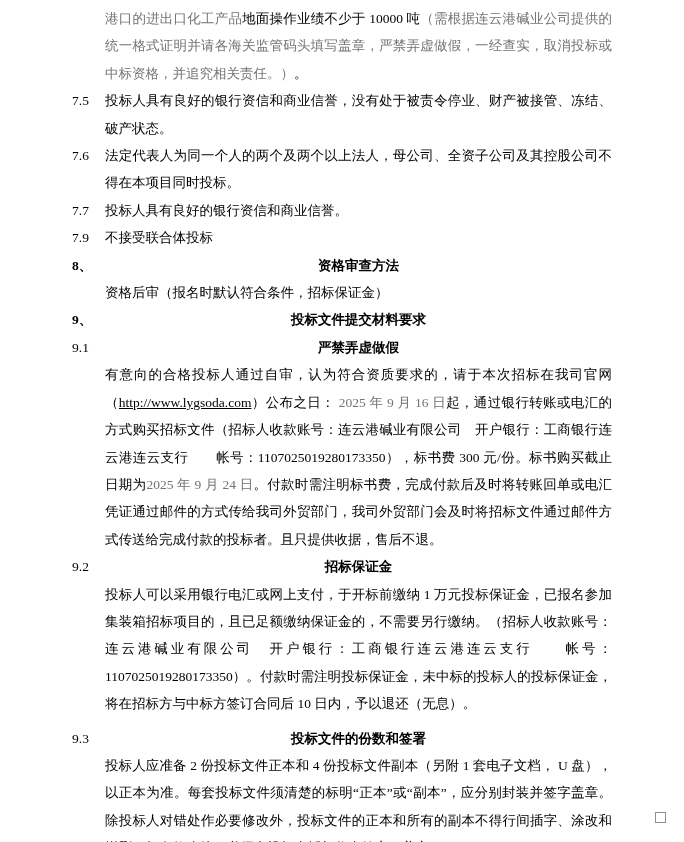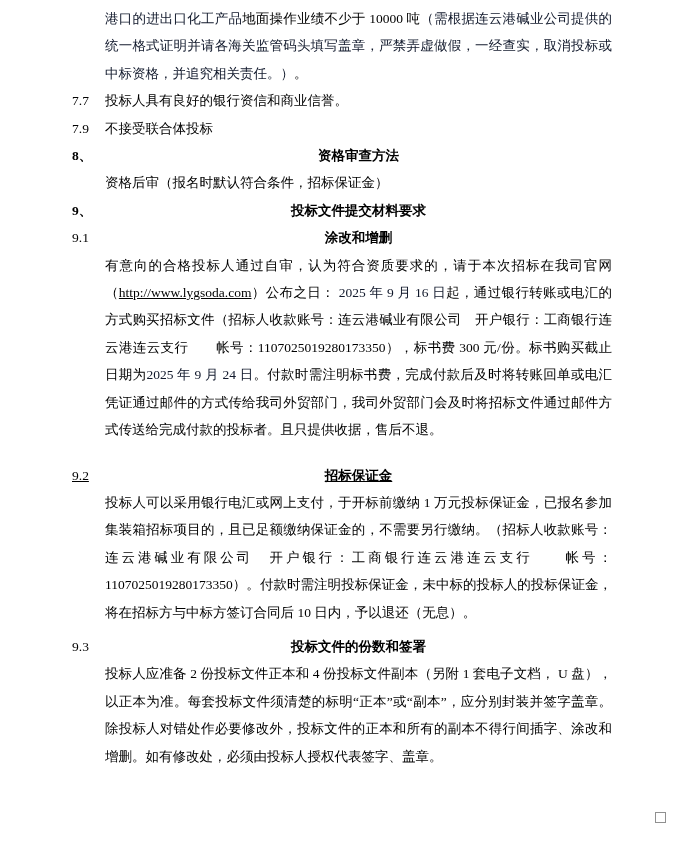--- a/index.html
+++ b/index.html
@@ -33,42 +33,50 @@
     flex: 1 1 auto;
     text-align: justify;
   }
   .heading .body {
     font-weight: bold;
     text-align: center;
   }
   .num.bold-num {
     font-weight: bold;
   }
-  .gap-sm { margin-top: 18px; text-decoration: underline; }
+  .gap-sm { margin-top: 0; }
   .gap-md { margin-top: 7px; }
-  .red { color: #0f172a; }
+  .red { color: #737373; }
   .underline { text-decoration: underline; }
   .anchor-mark {
     position: absolute;
     left: 655px;
     top: 812px;
     width: 9px;
     height: 9px;
     border: 1px solid #909090;
     background: #ffffff;
   }
 </style>
 </head>
 <body>
 
 <div class="page">
   <div class="content">
       <div class="item para">
     <span class="num"></span>
     <span class="body"><span class="red">港口的进出口化工产品</span><span>地面操作业绩不少于 10000 吨</span><span class="red">（需根据连云港碱业公司提供的统一格式证明并请各海关监管码头填写盖章，严禁弄虚做假，一经查实，取消投标或中标资格，并追究相关责任。）</span><span>。</span></span>
+  </div>
+      <div class="item para">
+    <span class="num">7.5</span>
+    <span class="body"><span>投标人具有良好的银行资信和商业信誉，没有处于被责令停业、财产被接管、冻结、破产状态。</span></span>
+  </div>
+      <div class="item para">
+    <span class="num">7.6</span>
+    <span class="body"><span>法定代表人为同一个人的两个及两个以上法人，母公司、全资子公司及其控股公司不得在本项目同时投标。</span></span>
   </div>
       <div class="item para">
     <span class="num">7.7</span>
     <span class="body"><span>投标人具有良好的银行资信和商业信誉。</span></span>
   </div>
       <div class="item para">
     <span class="num">7.9</span>
     <span class="body"><span>不接受联合体投标</span></span>
   </div>
       <div class="item heading">
@@ -78,21 +86,21 @@
       <div class="item para">
     <span class="num"></span>
     <span class="body"><span>资格后审（报名时默认符合条件，招标保证金）</span></span>
   </div>
       <div class="item heading">
     <span class="num bold-num">9、</span>
     <span class="body"><span>投标文件提交材料要求</span></span>
   </div>
       <div class="item heading">
     <span class="num">9.1</span>
-    <span class="body"><span>涂改和增删</span></span>
+    <span class="body"><span>严禁弄虚做假</span></span>
   </div>
       <div class="item para">
     <span class="num"></span>
     <span class="body"><span>有意向的合格投标人通过自审，认为符合资质要求的，请于本次招标在我司官网（</span><span class="underline">http://www.lygsoda.com</span><span>）公布之日：  </span><span class="red">2025 年 9 月 16 日</span><span>起，通过银行转账或电汇的方式购买招标文件（招标人收款账号：连云港碱业有限公司　开户银行：工商银行连云港连云支行　　帐号：1107025019280173350），标书费 300 元/份。标书购买截止日期为</span><span class="red">2025 年 9 月 24 日</span><span>。付款时需注明标书费，完成付款后及时将转账回单或电汇凭证通过邮件的方式传给我司外贸部门，我司外贸部门会及时将招标文件通过邮件方式传送给完成付款的投标者。且只提供收据，售后不退。</span></span>
   </div>
       <div class="item heading gap-sm">
     <span class="num">9.2</span>
     <span class="body"><span>招标保证金</span></span>
   </div>
       <div class="item para">

